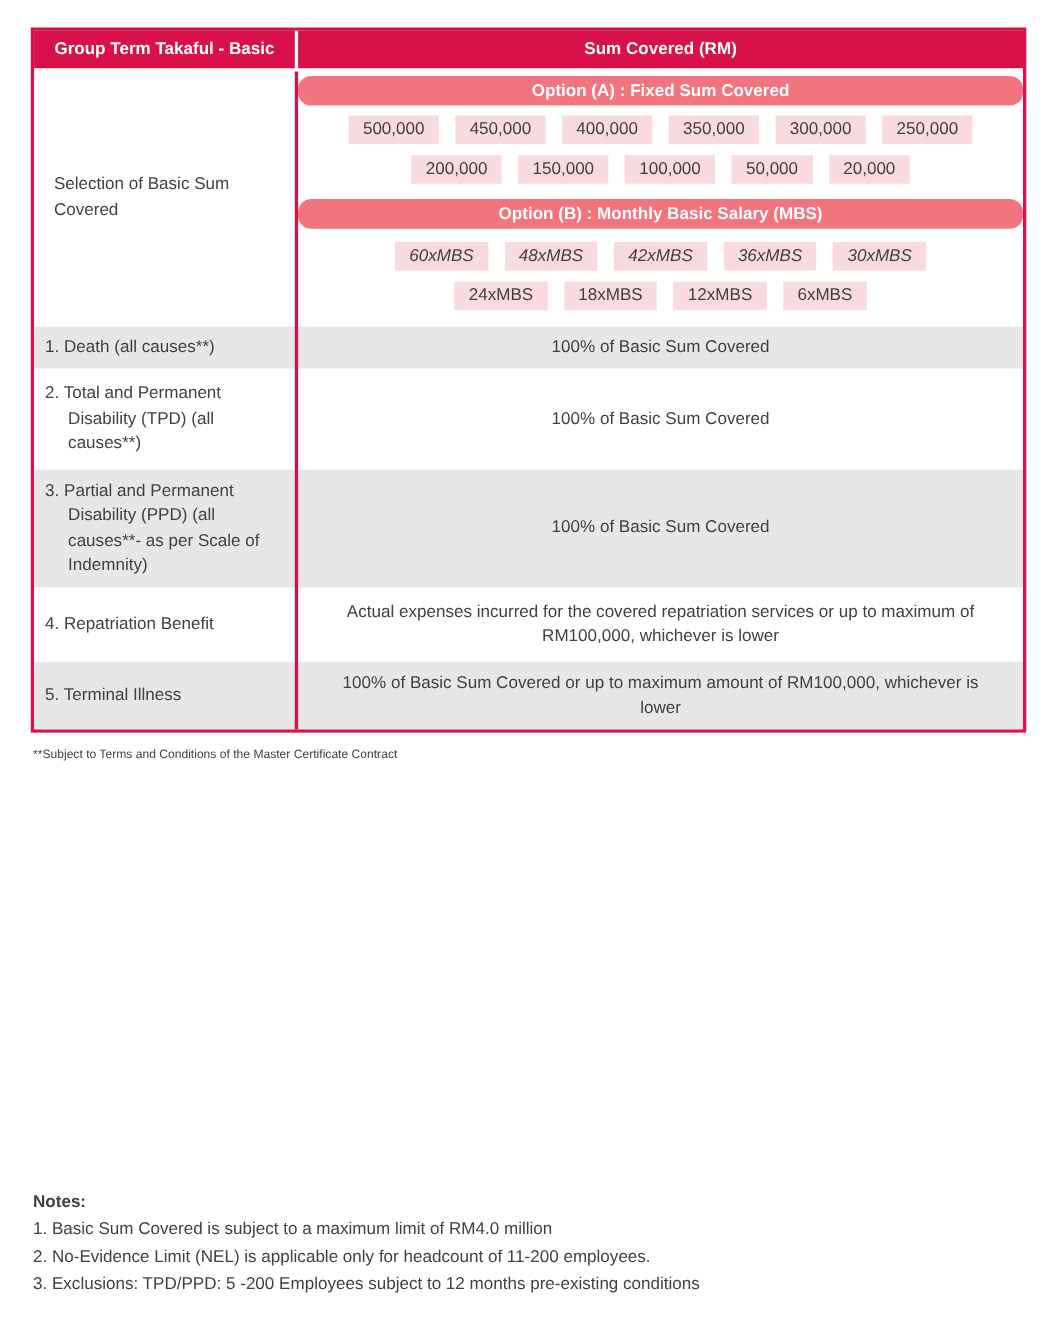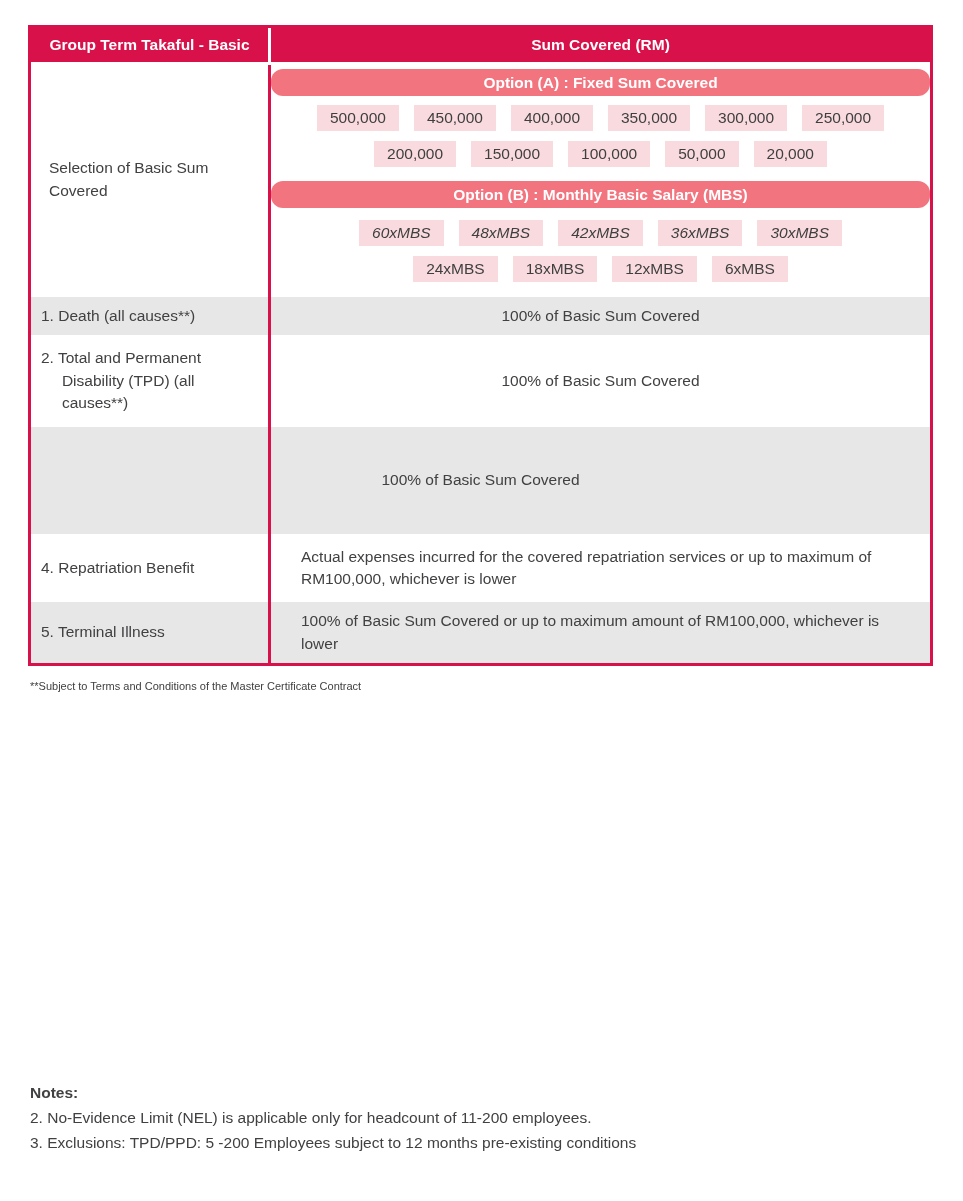--- a/index.html
+++ b/index.html
@@ -29,21 +29,21 @@
   .t-row{display:flex;align-items:stretch;}
   .cell-left{
     flex:0 0 240px;max-width:240px;
     display:flex;align-items:center;
     padding:8px 10px 8px 10px;
     font-size:15.5px;line-height:1.45;
   }
   .cell-right{
     flex:1 1 auto;
     display:flex;align-items:center;justify-content:center;
-    text-align:left;
+    text-align:center;
     padding:8px 30px;
     font-size:15.5px;line-height:1.45;
   }
 
   
   .t-header .cell-left{
     background:var(--crimson);color:#ffffff;font-weight:bold;
     justify-content:center;text-align:center;
     border-right:3px solid #ffffff;
     padding:6px 4px;min-height:32px;font-size:15.5px;
@@ -163,20 +163,23 @@
       </div>
 
       <div class="t-row row-plain" style="min-height:86px;">
         <div class="cell-left">
             <span class="benefit-label">2. Total and Permanent Disability (TPD) (all causes**)</span>
           </div>
         <div class="cell-right">100% of Basic Sum Covered</div>
       </div>
 
       <div class="t-row row-shaded" style="min-height:107px;">
+        <div class="cell-left">
+            <span class="benefit-label">3. Partial and Permanent Disability (PPD) (all causes**- as per Scale of Indemnity)</span>
+          </div>
         <div class="cell-right">100% of Basic Sum Covered</div>
       </div>
 
       <div class="t-row row-plain" style="min-height:62px;">
         <div class="cell-left">
             <span class="benefit-label">4. Repatriation Benefit</span>
           </div>
         <div class="cell-right">Actual expenses incurred for the covered repatriation services or up to maximum of RM100,000, whichever is lower</div>
       </div>
 
@@ -189,15 +192,16 @@
 
     </div>
   </div>
 
   <p class="footnote">**Subject to Terms and Conditions of the Master Certificate Contract</p>
 
 </div>
 
 <div class="notes">
   <div class="notes-title">Notes:</div>
+  <div>1. Basic Sum Covered is subject to a maximum limit of RM4.0 million</div>
   <div>2. No-Evidence Limit (NEL) is applicable only for headcount of 11-200 employees.</div>
   <div>3. Exclusions: TPD/PPD: 5 -200 Employees subject to 12 months pre-existing conditions</div>
 </div>
 
 </body></html>

